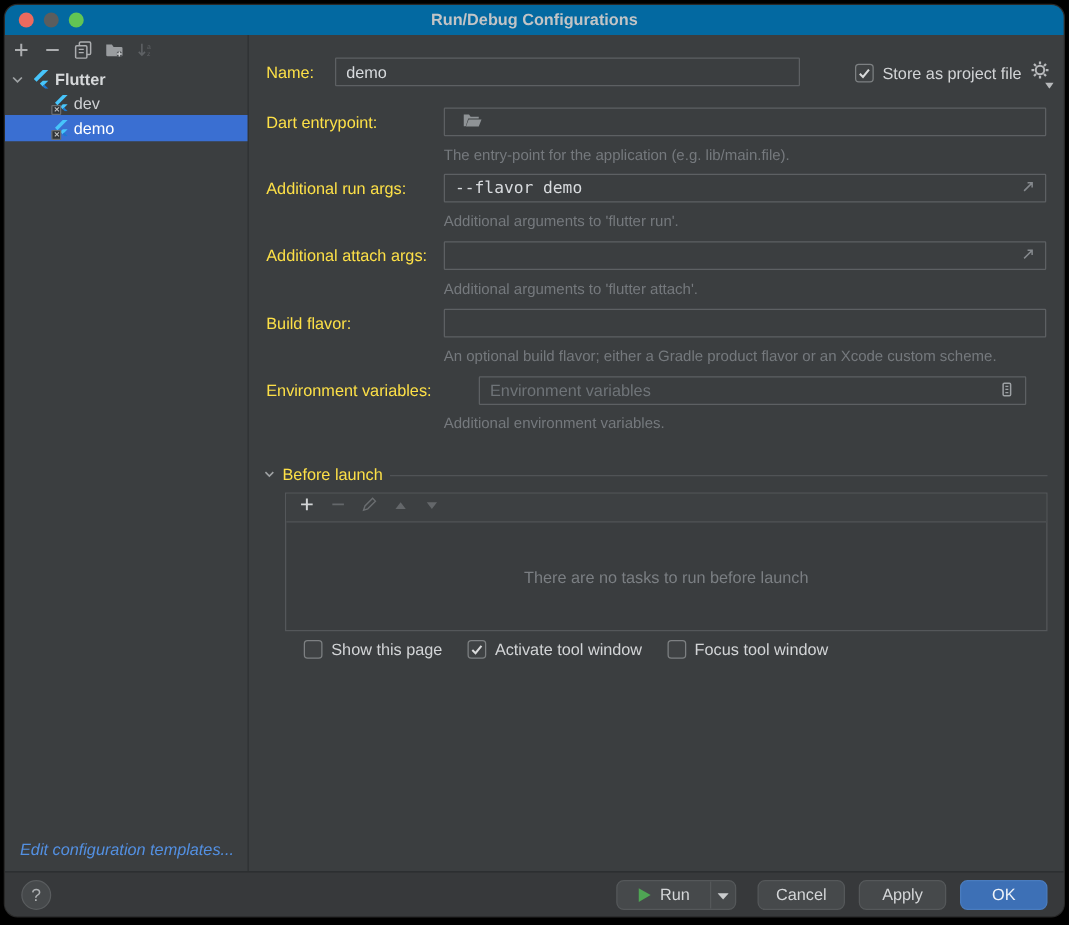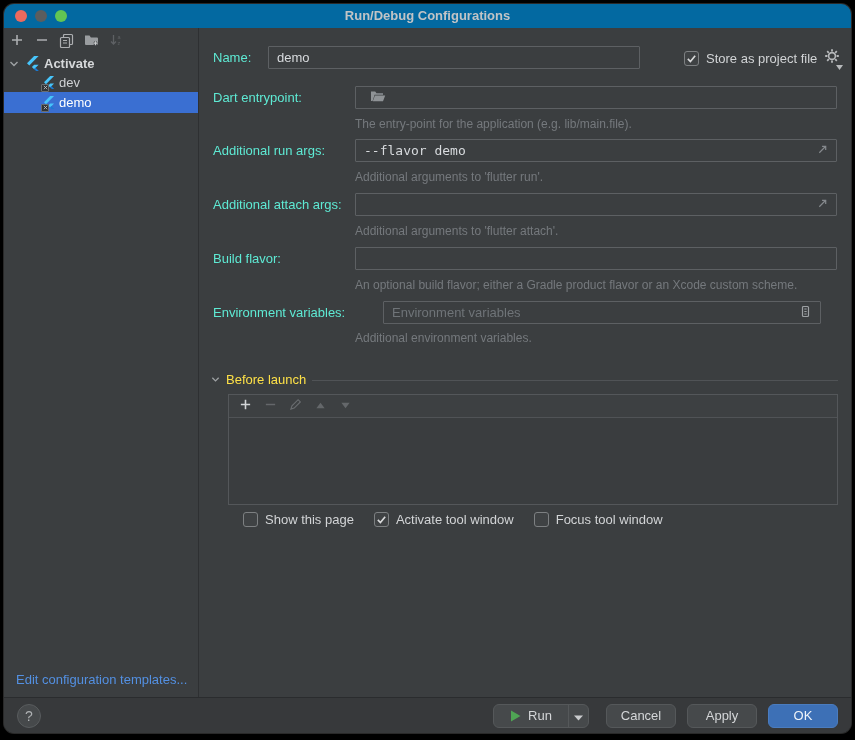--- a/index.html
+++ b/index.html
@@ -21,24 +21,24 @@
   .side-toolbar { position:absolute; top:3px; left:0; right:0; height:22px; display:flex; align-items:center; }
   .icon-btn { width:25px; height:20px; display:flex; align-items:center; justify-content:center; }
   .tree { position:absolute; top:26px; left:0; right:0; }
   .tree-row { height:19px; display:flex; align-items:center; font-size:13px; color:#cfd1d3; }
   .tree-row.root { font-weight:bold; color:#d6d8da; }
   .tree-row.checked { background:#3a6fd2; color:#ffffff; height:21px; }
   .tw { display:flex; align-items:center; justify-content:center; }
   .badge-wrap { position:relative; width:14px; height:14px; }
   .badge { position:absolute; left:-2px; bottom:-2px; width:8px; height:8px; background:#313436; border:1px solid #6a6d70; border-radius:1px; display:flex; align-items:center; justify-content:center; }
   .badge svg { display:block; }
-  .edit-templates { position:absolute; left:12px; bottom:10px; font-size:13px; color:#5390e2; cursor:pointer; }
+  .edit-templates { position:absolute; left:12px; bottom:10px; font-size:13px; color:#5390e2; cursor:pointer;font-style:italic; }
   
   .main { position:absolute; top:24px; left:196px; right:0; bottom:36px; }
-  .field-label { position:absolute; left:13px; font-size:13px; color:#5eead4; }
+  .field-label { position:absolute; left:13px; font-size:13px; color:#fde047; }
   .input { position:absolute; height:23px; border:1px solid #5d6063; background:#3b3e40; border-radius:1px;
            display:flex; align-items:center; padding:0 8px; font-size:13px; color:#d8dbde; }
   .input .grow { flex:1; overflow:hidden; white-space:nowrap; }
   .mono { font-family:"DejaVu Sans Mono", monospace; font-size:13px; }
   .placeholder { color:#6f7478; }
   .helper { position:absolute; left:155px; font-size:12px; color:#75797d; white-space:nowrap; }
   .trail-icon { margin-left:6px; display:flex; align-items:center; }
   
   .cb { display:inline-flex; align-items:center; cursor:pointer; }
   .cb .box { width:15px; height:15px; border:1px solid #7d8082; border-radius:3px; background:#3f4244;
@@ -122,21 +122,21 @@
               <path d="M1.5 3l3.5 3.5L8.5 3" stroke="#9fa2a4" stroke-width="1.4" fill="none"></path>
             </svg>
         </span>
         <span class="tw" style="width:20px;">
           <svg width="15" height="15" viewBox="0 0 16 16">
               <polygon points="7.6,0 12.4,0 2.4,10 0,7.6" fill="#47c5fb"></polygon>
               <polygon points="12.4,9.2 7.6,14 5.2,11.6 7.7,9.2" fill="#47c5fb"></polygon>
               <polygon points="7.6,14 9.8,16 12.6,16 8.9,12.3" fill="#1a79d2"></polygon>
             </svg>
         </span>
-        <span>Activate</span>
+        <span>Flutter</span>
       </div>
 
       <div class="tree-row">
         <span style="width:39px;"></span>
         <span class="tw badge-wrap" style="margin-right:2px;">
           <svg width="13" height="13" viewBox="0 0 16 16">
               <polygon points="7.6,0 12.4,0 2.4,10 0,7.6" fill="#47c5fb"></polygon>
               <polygon points="12.4,9.2 7.6,14 5.2,11.6 7.7,9.2" fill="#47c5fb"></polygon>
               <polygon points="7.6,14 9.8,16 12.6,16 8.9,12.3" fill="#1a79d2"></polygon>
             </svg>
@@ -282,20 +282,21 @@
           <span><svg width="11" height="11" viewBox="0 0 12 12">
                 <polygon points="6,3 10.5,9 1.5,9" fill="#64676a"></polygon>
               </svg></span>
         </div>
         <div class="icon-btn">
           <span><svg width="11" height="11" viewBox="0 0 12 12">
                 <polygon points="1.5,3 10.5,3 6,9" fill="#64676a"></polygon>
               </svg></span>
         </div>
       </div>
+      <div class="bl-empty">There are no tasks to run before launch</div>
     </div>
 
     <div style="position:absolute; top:484px; left:43px; display:flex; align-items:center;">
       <span class="cb">
         <span class="box">
             <svg class="check" width="11" height="11" viewBox="0 0 12 12">
               <path d="M2 6.5l2.8 2.8L10 3" stroke="#d9dadb" stroke-width="1.8" fill="none"></path>
             </svg>
           </span>
         <span class="cb-label">Show this page</span>

